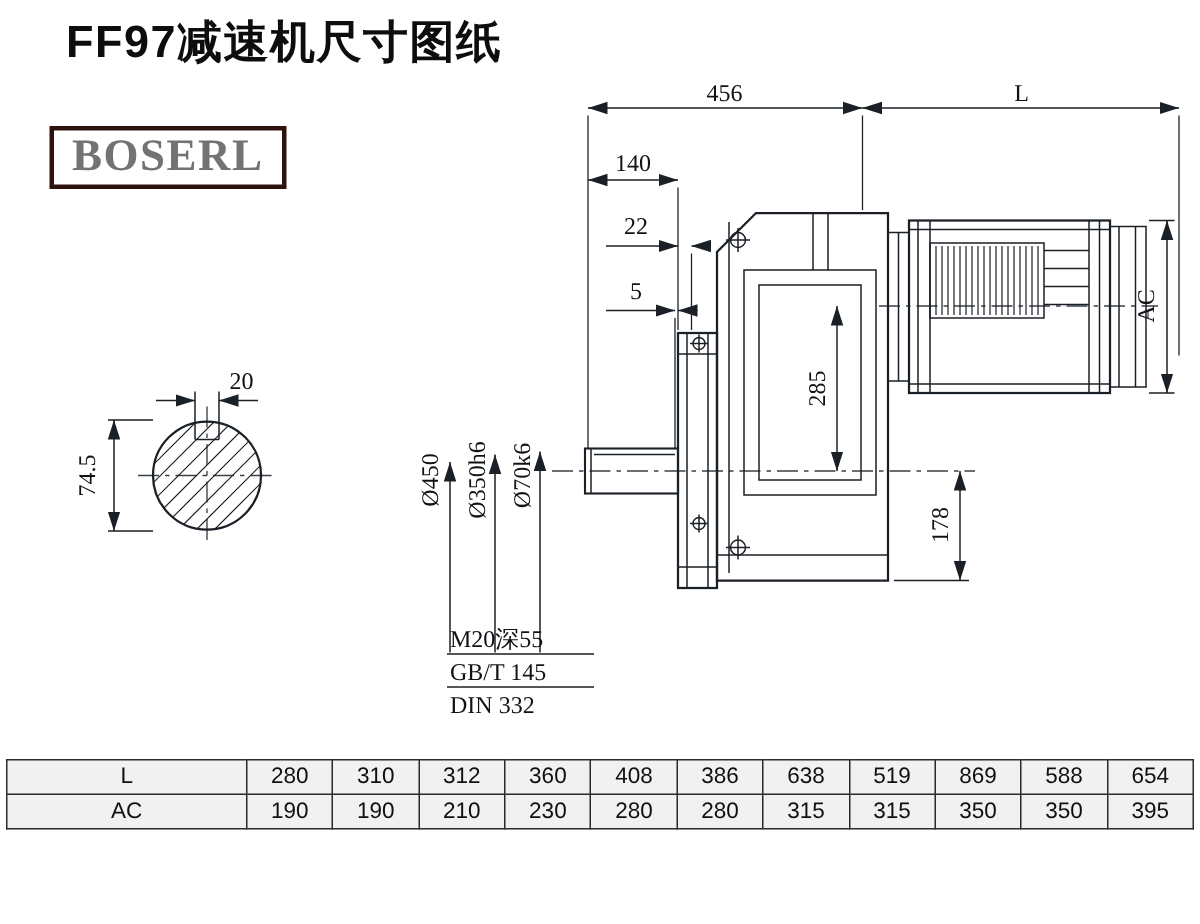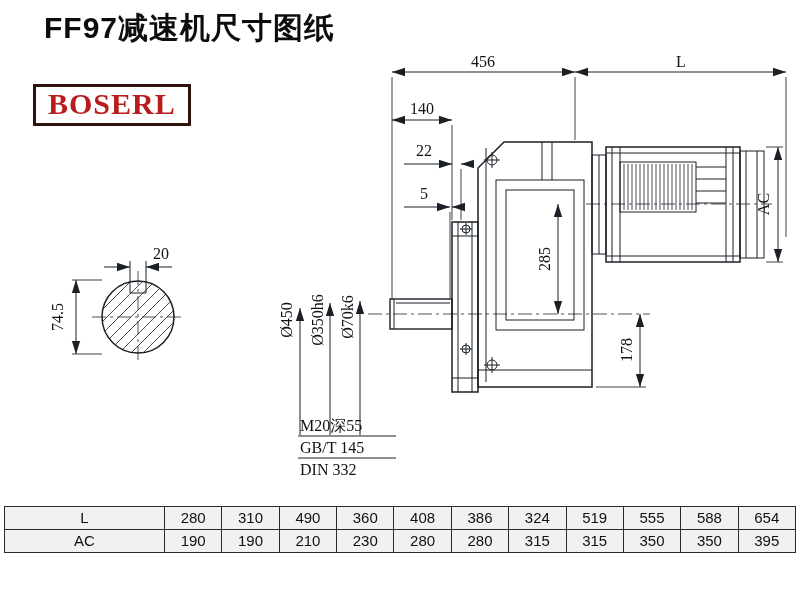--- a/index.html
+++ b/index.html
@@ -6,21 +6,21 @@
   html,body { margin:0; padding:0; background:#ffffff; }
   .page { position:relative; width:800px; height:616px; background:#ffffff;
           font-family:"Liberation Sans", sans-serif; color:#111; overflow:hidden; }
 
   .title { position:absolute; left:44px; top:8px; font-size:30px; font-weight:700;
            letter-spacing:1px; color:#0d0d0d; white-space:nowrap; }
 
   .logo-box { position:absolute; left:33px; top:84px; border:3px solid #2e130d;
               padding:0 12px 2px; background:#fff; }
   .logo-text { font-family:"Liberation Serif", serif; font-size:30px; font-weight:700;
-               color:#b91c1c; letter-spacing:1px; }
+               color:#737373; letter-spacing:1px; }
 
   svg.drawing { position:absolute; left:0; top:52px; }
   svg.drawing text { font-family:"Liberation Serif", serif; font-size:16px; fill:#101216; }
 
   table.dim-table { position:absolute; left:4px; top:506px; width:792px;
                     border-collapse:collapse; background:#f1f1f1; table-layout:fixed; }
   .dim-table th, .dim-table td { border:1px solid #2a2a2a; text-align:center;
                     vertical-align:middle; font-weight:400; font-size:15px;
                     color:#101010; padding:0; line-height:1.25; }
   .dim-table col.c0 { width:160px; }
@@ -162,27 +162,27 @@
         <col>
         <col>
         <col>
         <col>
     </colgroup>
     <tbody>
       <tr class="row">
         <th>L</th>
         <td>280</td>
         <td>310</td>
-        <td>490</td>
+        <td>312</td>
         <td>360</td>
         <td>408</td>
         <td>386</td>
-        <td>324</td>
+        <td>638</td>
         <td>519</td>
-        <td>555</td>
+        <td>869</td>
         <td>588</td>
         <td>654</td>
       </tr>
       <tr class="row">
         <th>AC</th>
         <td>190</td>
         <td>190</td>
         <td>210</td>
         <td>230</td>
         <td>280</td>

